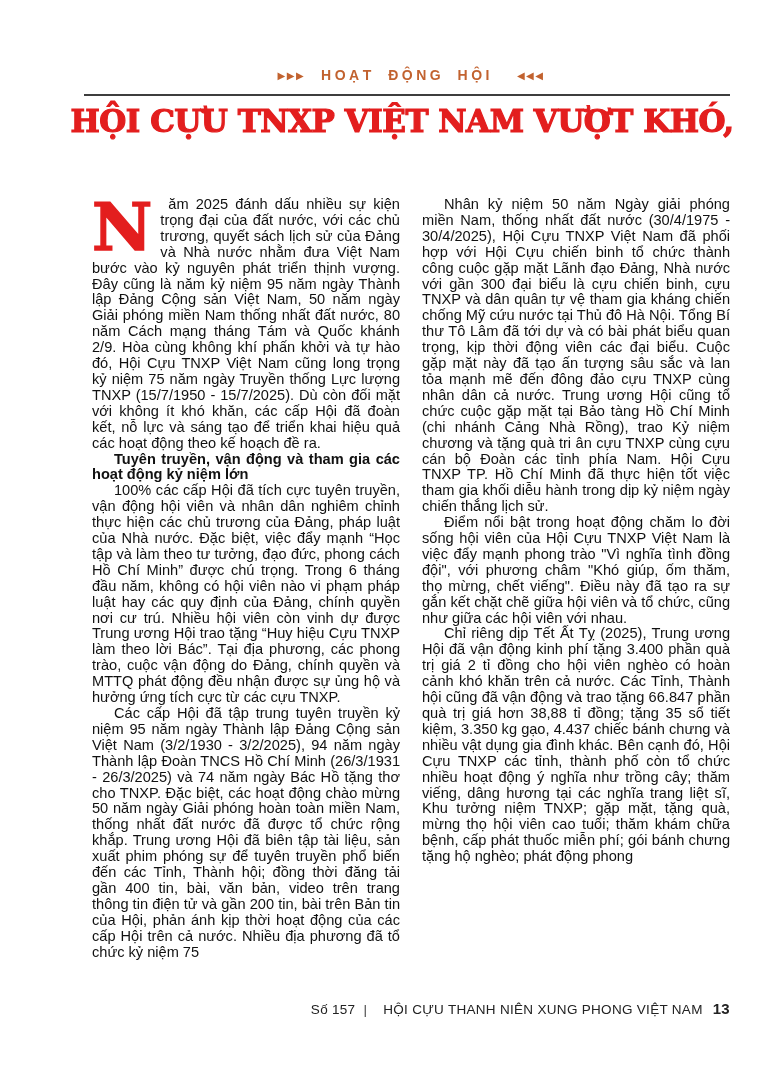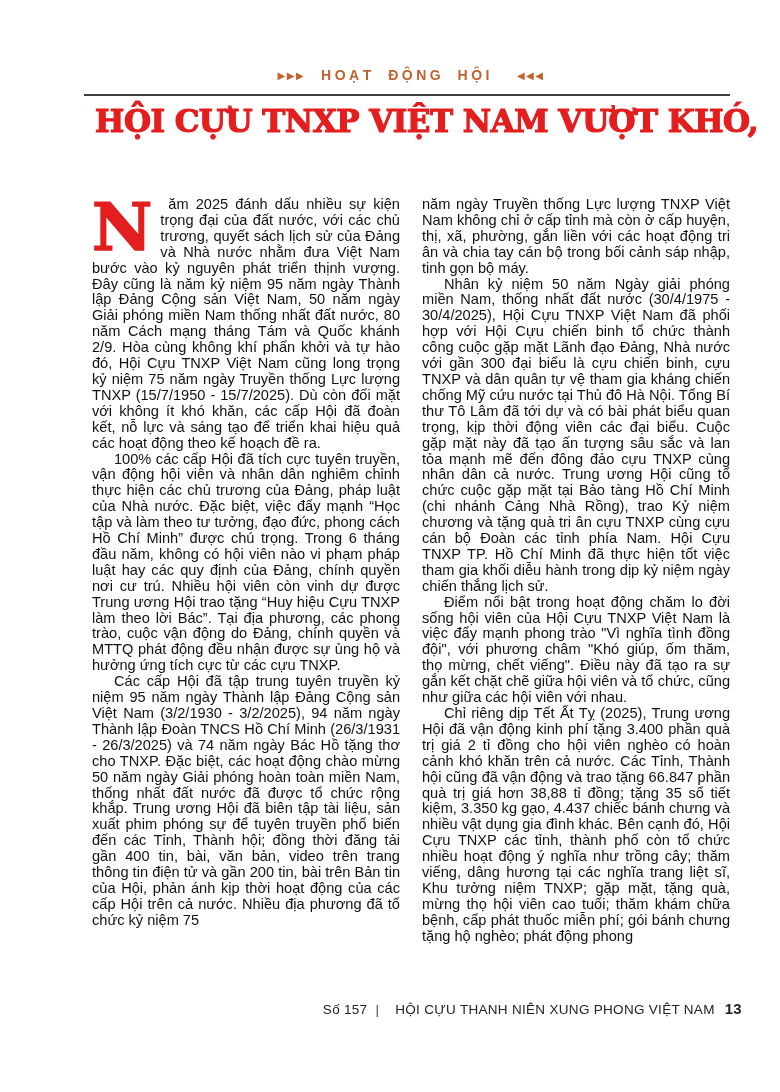--- a/index.html
+++ b/index.html
@@ -34,21 +34,21 @@
   }
   .rule {
     position: absolute;
     top: 94px; left: 68px; width: 646px; height: 2px;
     background: #3d3d3d;
   }
   .title {
     position: absolute;
     top: 102px; left: 30px; width: 720px;
     margin: 0;
-    text-align: right;
+    text-align: center;
     color: #e31e1e;
     font-family: "DejaVu Serif", "Liberation Serif", serif;
     font-weight: bold;
     font-size: 31px;
     line-height: 38px;
     letter-spacing: -0.5px;
     -webkit-text-stroke: 1.2px #e31e1e;
   }
   .title .tline { display: block; }
   .columns {
@@ -73,21 +73,21 @@
     color: #e31e1e;
     font-family: "DejaVu Serif", "Liberation Serif", serif;
     font-weight: bold;
     font-size: 66px;
     line-height: 52px;
     margin: 4px 8px 0 0;
     -webkit-text-stroke: 1.5px #e31e1e;
   }
   .footer {
     position: absolute;
-    top: 1000px; left: 80px; width: 646px;
+    top: 1000px; left: 68px; width: 646px;
     text-align: right;
     font-size: 13.5px;
     color: #222222;
     letter-spacing: 0.3px;
   }
   .footer .sep { margin: 0 8px; color: #444444; font-weight: 300; }
   .pagenum { font-weight: bold; font-size: 15px; margin-left: 10px; }
 </style>
 </head>
 <body>
@@ -101,26 +101,26 @@
   <div class="rule"></div>
 
   <h1 class="title">
     <span class="tline">HỘI CỰU TNXP VIỆT NAM VƯỢT KHÓ,</span>
   </h1>
 
   <div class="columns">
 
     <div class="col">
       <p><span class="dropcap">N</span><span>ăm 2025 đánh dấu nhiều sự kiện trọng đại của đất nước, với các chủ trương, quyết sách lịch sử của Đảng và Nhà nước nhằm đưa Việt Nam bước vào kỷ nguyên phát triển thịnh vượng. Đây cũng là năm kỷ niệm 95 năm ngày Thành lập Đảng Cộng sản Việt Nam, 50 năm ngày Giải phóng miền Nam thống nhất đất nước, 80 năm Cách mạng tháng Tám và Quốc khánh 2/9. Hòa cùng không khí phấn khởi và tự hào đó, Hội Cựu TNXP Việt Nam cũng long trọng kỷ niệm 75 năm ngày Truyền thống Lực lượng TNXP (15/7/1950 - 15/7/2025). Dù còn đối mặt với không ít khó khăn, các cấp Hội đã đoàn kết, nỗ lực và sáng tạo để triển khai hiệu quả các hoạt động theo kế hoạch đề ra.</span></p>
+      <p class="heading">Tuyên truyền, vận động và tham gia các hoạt động kỷ niệm lớn</p>
       <p class="indent">100% các cấp Hội đã tích cực tuyên truyền, vận động hội viên và nhân dân nghiêm chỉnh thực hiện các chủ trương của Đảng, pháp luật của Nhà nước. Đặc biệt, việc đẩy mạnh “Học tập và làm theo tư tưởng, đạo đức, phong cách Hồ Chí Minh” được chú trọng. Trong 6 tháng đầu năm, không có hội viên nào vi phạm pháp luật hay các quy định của Đảng, chính quyền nơi cư trú. Nhiều hội viên còn vinh dự được Trung ương Hội trao tặng “Huy hiệu Cựu TNXP làm theo lời Bác”. Tại địa phương, các phong trào, cuộc vận động do Đảng, chính quyền và MTTQ phát động đều nhận được sự ủng hộ và hưởng ứng tích cực từ các cựu TNXP.</p>
       <p class="indent">Các cấp Hội đã tập trung tuyên truyền kỷ niệm 95 năm ngày Thành lập Đảng Cộng sản Việt Nam (3/2/1930 - 3/2/2025), 94 năm ngày Thành lập Đoàn TNCS Hồ Chí Minh (26/3/1931 - 26/3/2025) và 74 năm ngày Bác Hồ tặng thơ cho TNXP. Đặc biệt, các hoạt động chào mừng 50 năm ngày Giải phóng hoàn toàn miền Nam, thống nhất đất nước đã được tổ chức rộng khắp. Trung ương Hội đã biên tập tài liệu, sản xuất phim phóng sự để tuyên truyền phổ biến đến các Tỉnh, Thành hội; đồng thời đăng tải gần 400 tin, bài, văn bản, video trên trang thông tin điện tử và gần 200 tin, bài trên Bản tin của Hội, phản ánh kịp thời hoạt động của các cấp Hội trên cả nước. Nhiều địa phương đã tổ chức kỷ niệm 75</p>
     </div>
 
     <div class="col">
-      <p>năm ngày Truyền thống Lực lượng TNXP Việt Nam không chỉ ở cấp tỉnh mà còn ở cấp huyện, thị, xã, phường, gắn liền với các hoạt động tri ân và chia tay cán bộ trong bối cảnh sáp nhập, tinh gọn bộ máy.</p>
       <p class="indent">Nhân kỷ niệm 50 năm Ngày giải phóng miền Nam, thống nhất đất nước (30/4/1975 - 30/4/2025), Hội Cựu TNXP Việt Nam đã phối hợp với Hội Cựu chiến binh tổ chức thành công cuộc gặp mặt Lãnh đạo Đảng, Nhà nước với gần 300 đại biểu là cựu chiến binh, cựu TNXP và dân quân tự vệ tham gia kháng chiến chống Mỹ cứu nước tại Thủ đô Hà Nội. Tổng Bí thư Tô Lâm đã tới dự và có bài phát biểu quan trọng, kịp thời động viên các đại biểu. Cuộc gặp mặt này đã tạo ấn tượng sâu sắc và lan tỏa mạnh mẽ đến đông đảo cựu TNXP cùng nhân dân cả nước. Trung ương Hội cũng tổ chức cuộc gặp mặt tại Bảo tàng Hồ Chí Minh (chi nhánh Cảng Nhà Rồng), trao Kỷ niệm chương và tặng quà tri ân cựu TNXP cùng cựu cán bộ Đoàn các tỉnh phía Nam. Hội Cựu TNXP TP. Hồ Chí Minh đã thực hiện tốt việc tham gia khối diễu hành trong dịp kỷ niệm ngày chiến thắng lịch sử.</p>
       <p class="indent">Điểm nổi bật trong hoạt động chăm lo đời sống hội viên của Hội Cựu TNXP Việt Nam là việc đẩy mạnh phong trào "Vì nghĩa tình đồng đội", với phương châm "Khó giúp, ốm thăm, thọ mừng, chết viếng". Điều này đã tạo ra sự gắn kết chặt chẽ giữa hội viên và tổ chức, cũng như giữa các hội viên với nhau.</p>
       <p class="indent">Chỉ riêng dịp Tết Ất Tỵ (2025), Trung ương Hội đã vận động kinh phí tặng 3.400 phần quà trị giá 2 tỉ đồng cho hội viên nghèo có hoàn cảnh khó khăn trên cả nước. Các Tỉnh, Thành hội cũng đã vận động và trao tặng 66.847 phần quà trị giá hơn 38,88 tỉ đồng; tặng 35 sổ tiết kiệm, 3.350 kg gạo, 4.437 chiếc bánh chưng và nhiều vật dụng gia đình khác. Bên cạnh đó, Hội Cựu TNXP các tỉnh, thành phố còn tổ chức nhiều hoạt động ý nghĩa như trồng cây; thăm viếng, dâng hương tại các nghĩa trang liệt sĩ, Khu tưởng niệm TNXP; gặp mặt, tặng quà, mừng thọ hội viên cao tuổi; thăm khám chữa bệnh, cấp phát thuốc miễn phí; gói bánh chưng tặng hộ nghèo; phát động phong</p>
     </div>
 
   </div>
 
   <div class="footer">
     <span>Số 157</span><span class="sep">|</span><span>HỘI CỰU THANH NIÊN XUNG PHONG VIỆT NAM</span><span class="pagenum">13</span>
   </div>

